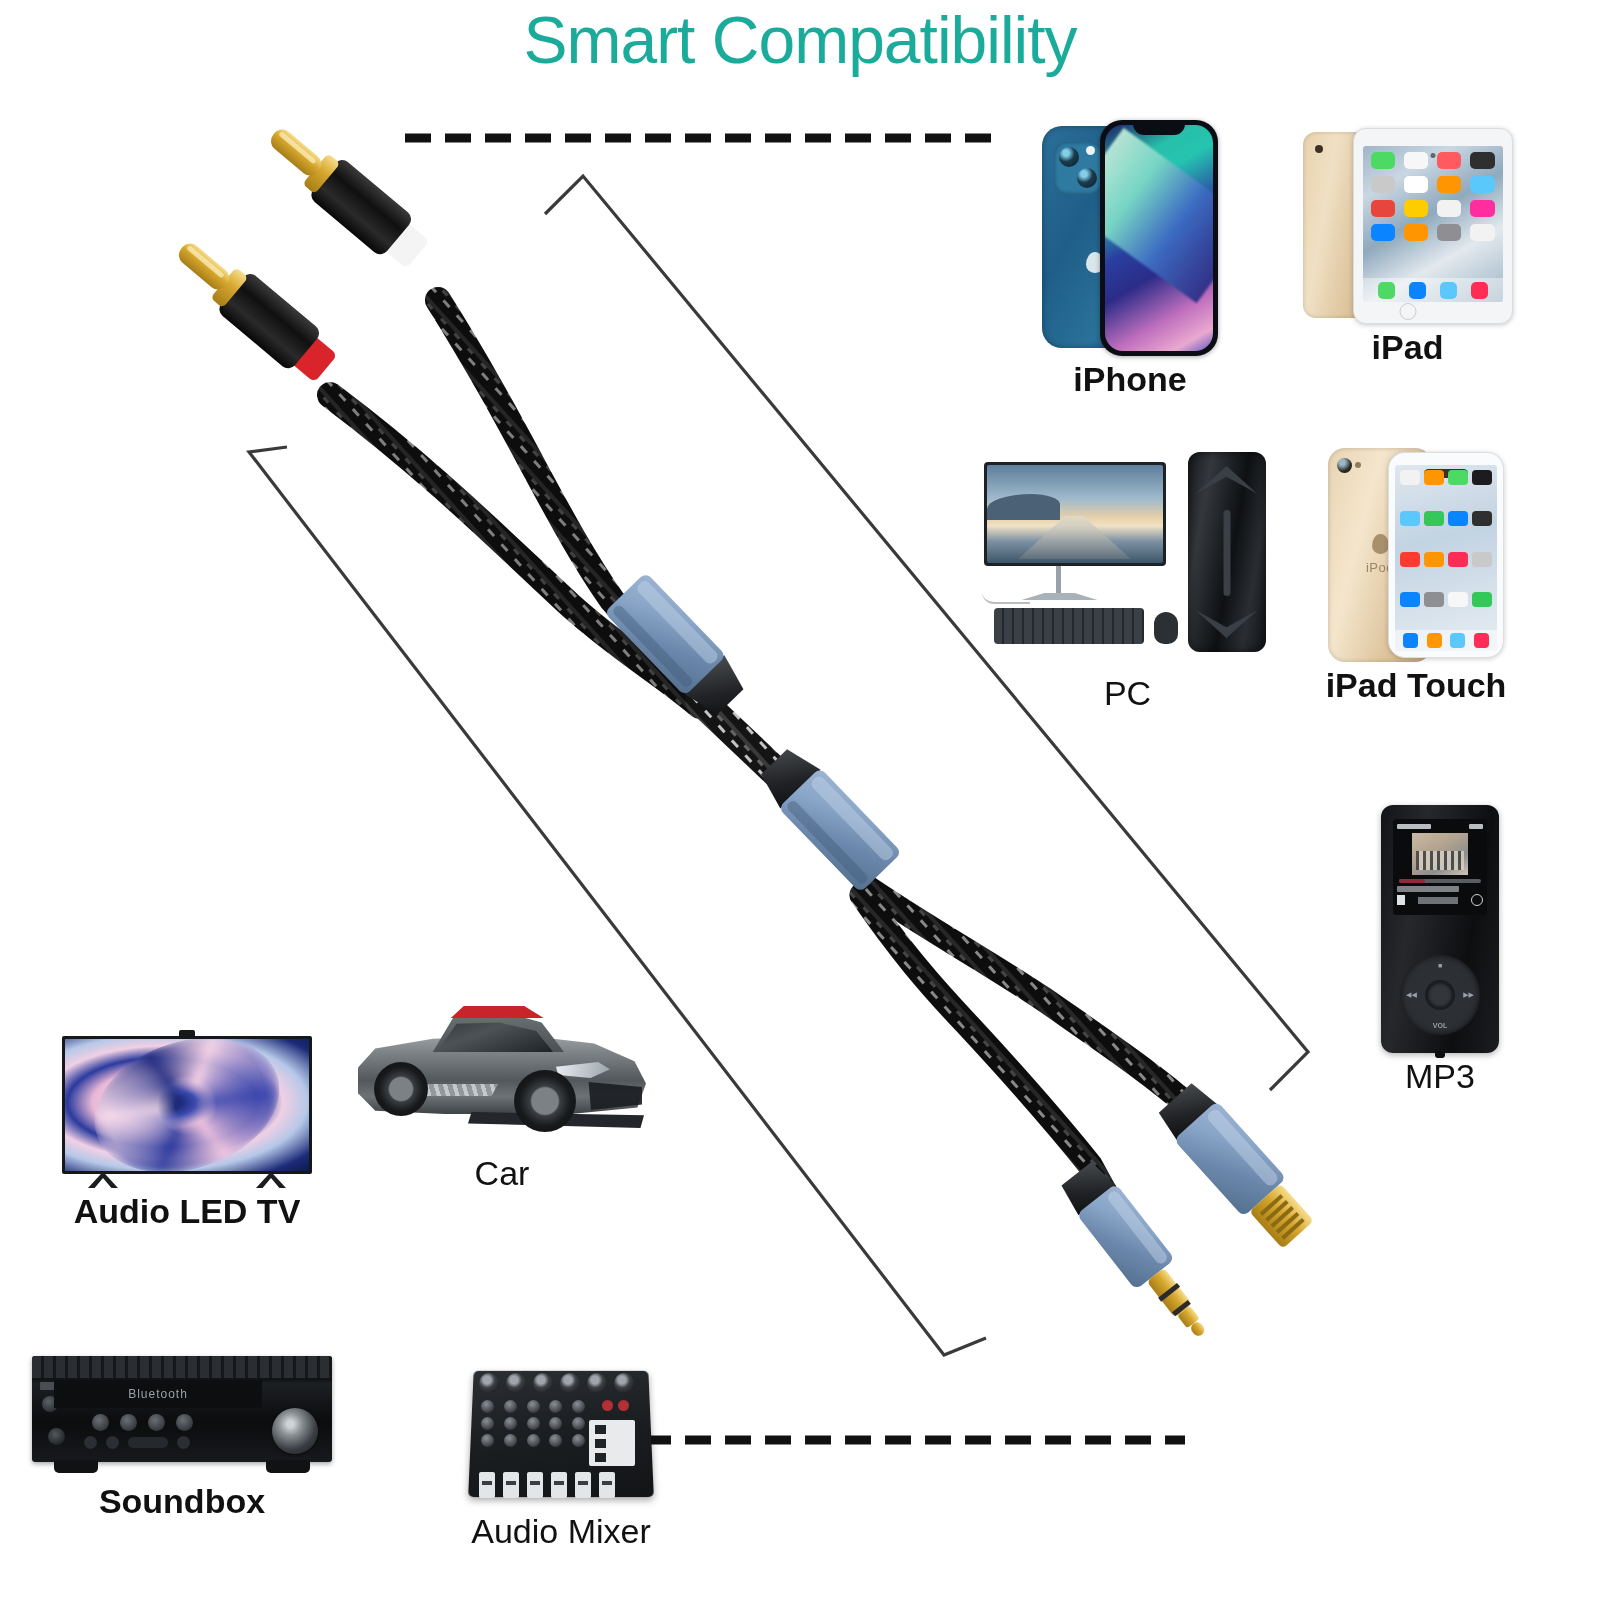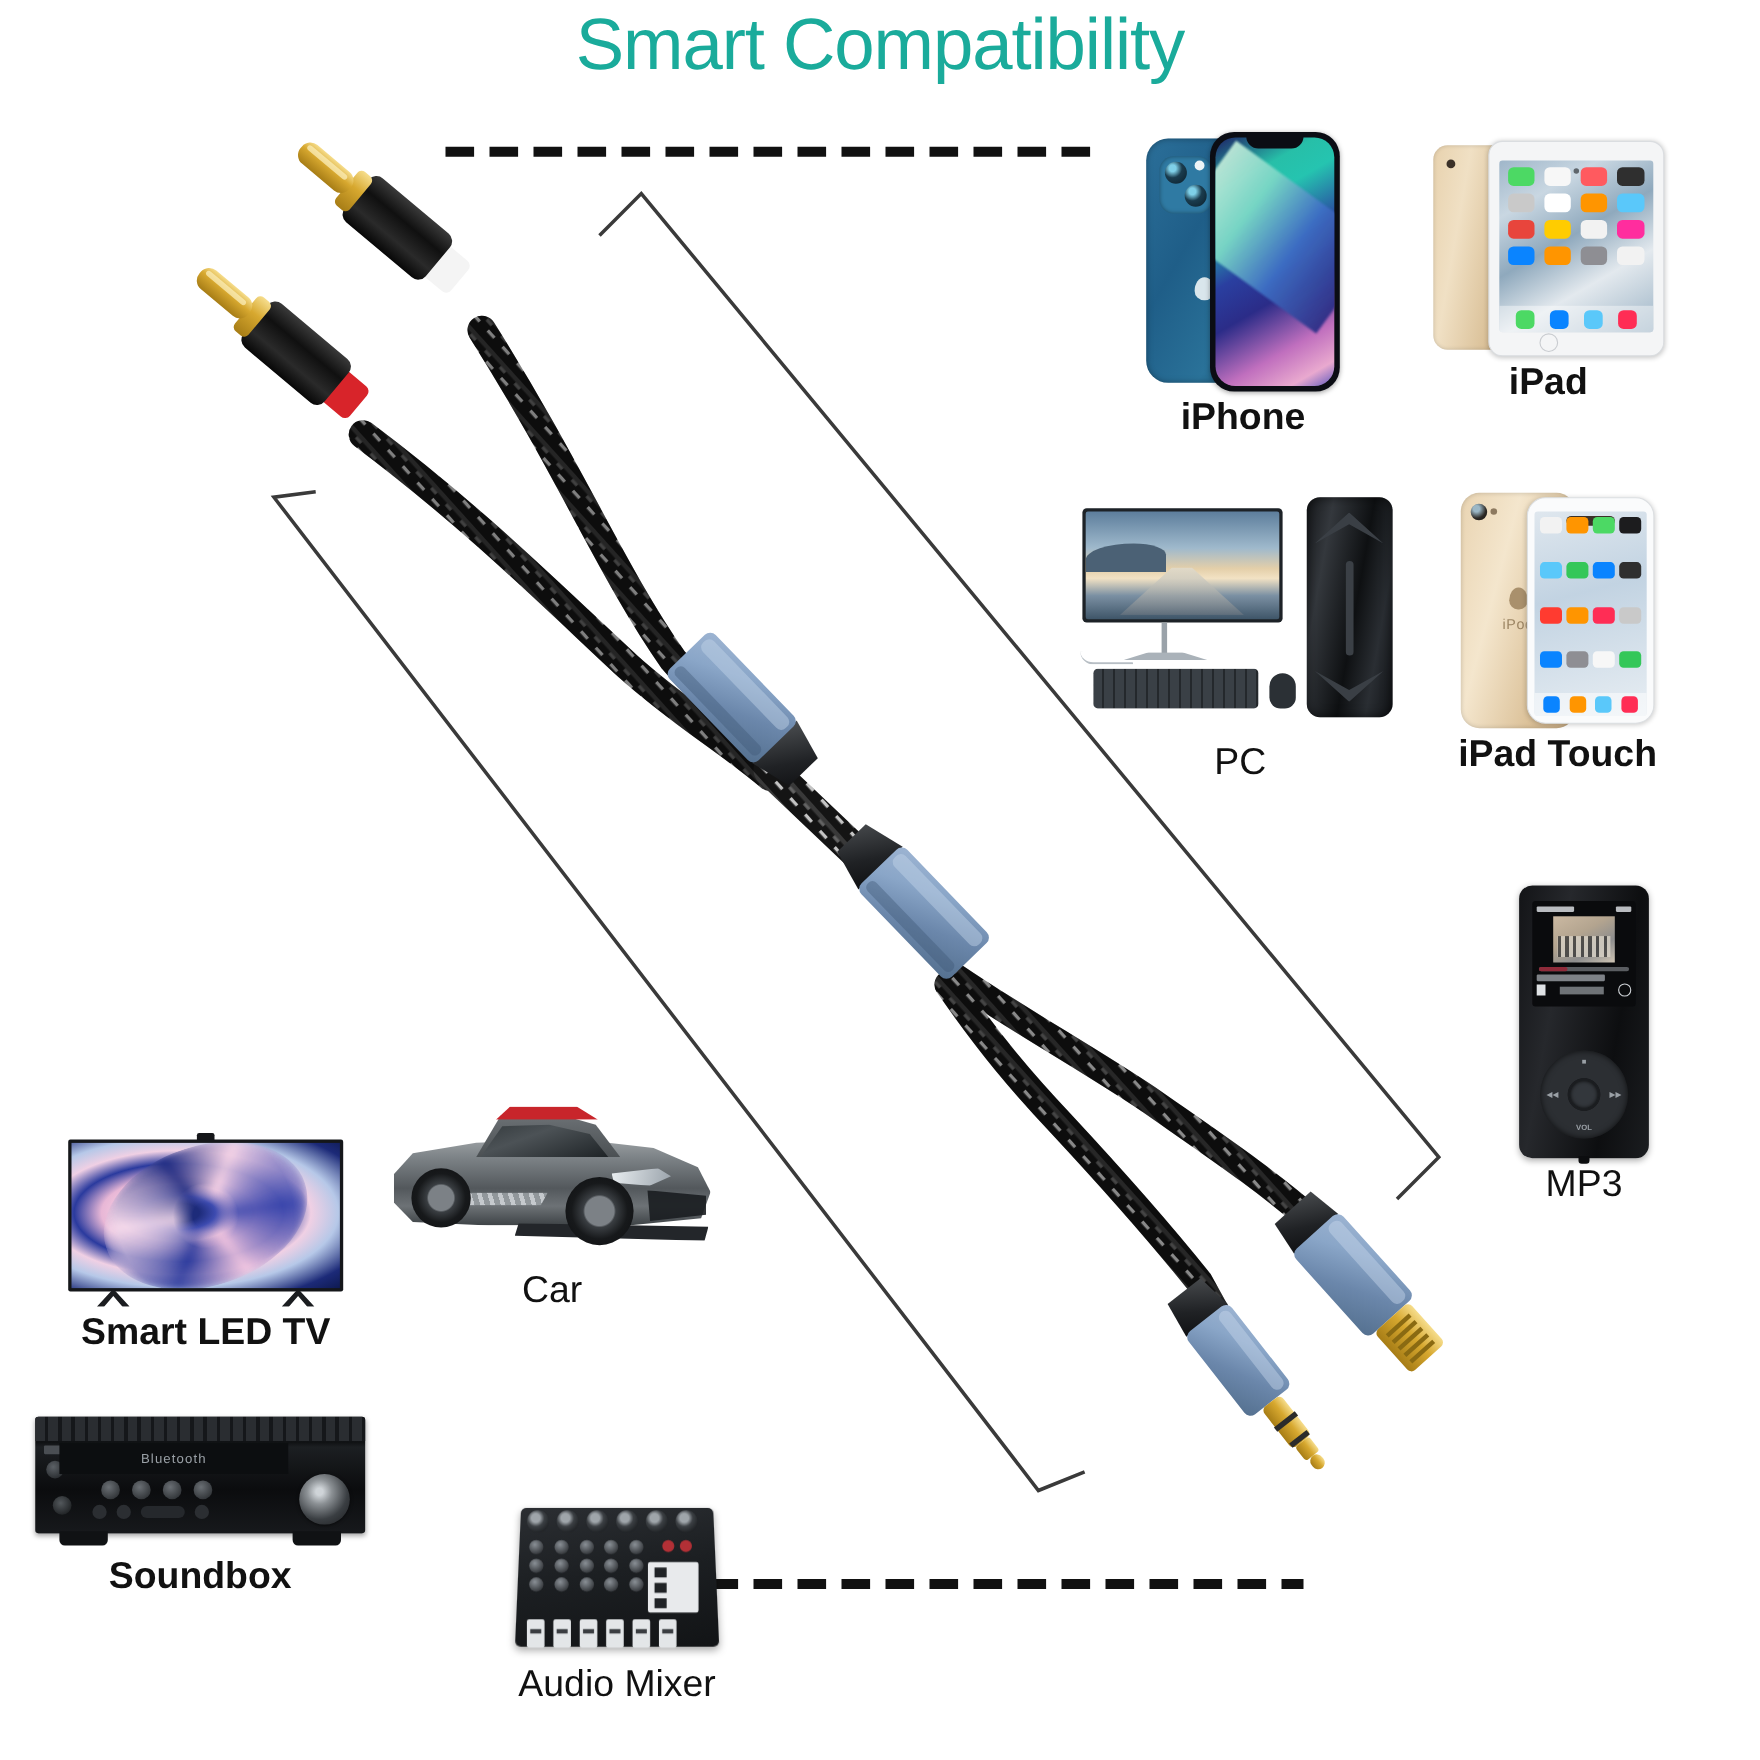--- a/index.html
+++ b/index.html
@@ -582,42 +582,42 @@
         <div class="cam"></div>
         <div class="frame">
             <div class="tscr">
               <div class="swirl"></div>
             </div>
           </div>
         <div class="leg l"></div>
           <div class="leg r"></div>
       </div>
     </div>
-    <div class="cap">Smart LED TV</div>
+    <div class="cap">Audio LED TV</div>
   </div>
 
   <div class="device" style="left:352px;top:1000px;width:300px;">
     <div class="art">
       <div class="car">
         <div class="body"></div>
         <div class="roof"></div>
         <div class="redtop"></div>
         <div class="glass"></div>
         <div class="stripe"></div>
         <div class="hl"></div>
         <div class="grille"></div>
         <div class="splitter"></div>
         <div class="wheel b"></div>
           <div class="wheel f"></div>
       </div>
     </div>
     <div class="cap cap-light">Car</div>
   </div>
 
-  <div class="device" style="left:32px;top:1282px;width:300px;">
+  <div class="device" style="left:32px;top:1350px;width:300px;">
     <div class="art">
       <div class="amp">
         <div class="box">
           <div class="top"></div>
           <div class="brand"></div>
           <div class="pwr"></div>
           <div class="disp">
               <span class="bt">Bluetooth</span>
             </div>
           <div class="jackin"></div>

